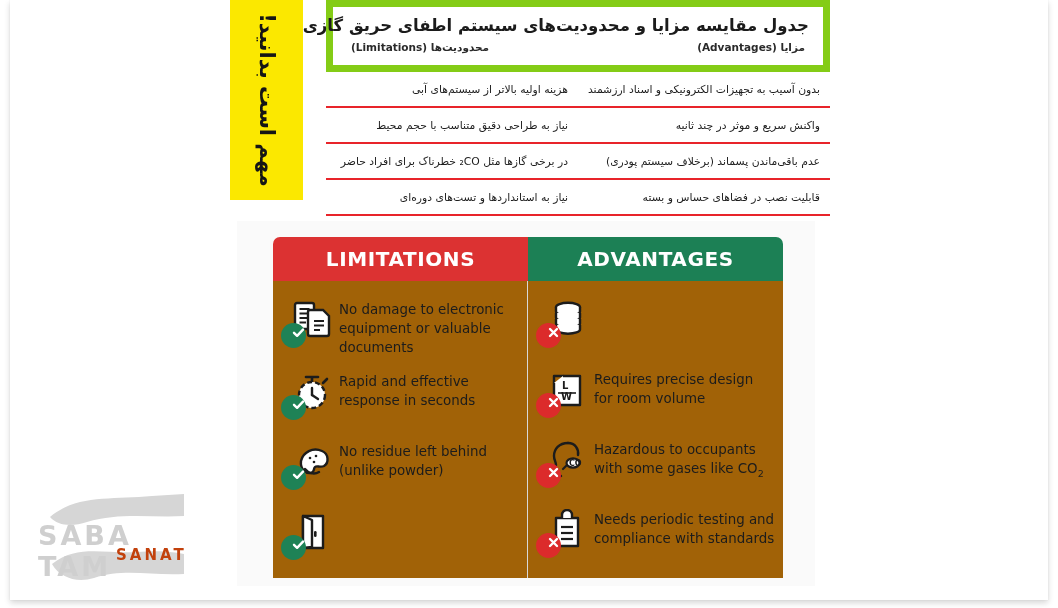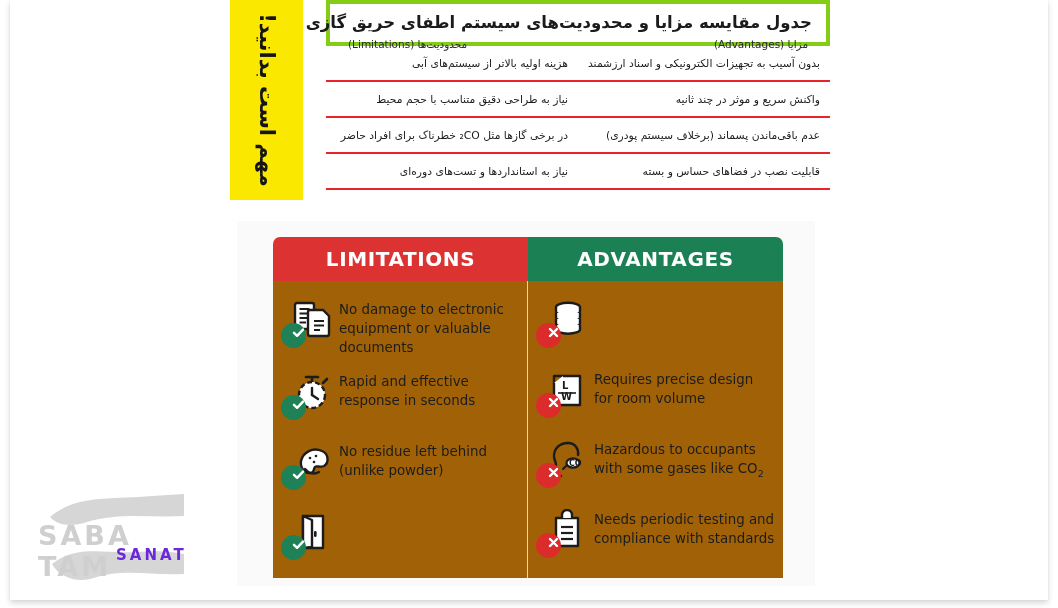--- a/index.html
+++ b/index.html
@@ -58,23 +58,23 @@
 
   #table-wrap {
     position: absolute;
     left: 96px;
     top: 0px;
     width: 504px;
     direction: rtl;
   }
 
   #table-head {
-    border: 4px solid #84cc16;
+    border: 7px solid #84cc16;
     background: #ffffff;
-    height: 46px;
+    height: 72px;
     box-sizing: border-box;
     padding: 6px 14px 4px 14px;
     position: relative;
   }
   #table-head .title {
     text-align: center;
     font-size: 16.5px;
     font-weight: 700;
     color: #1b1b1b;
     line-height: 26px;
@@ -82,21 +82,21 @@
   }
   #table-head .subrow {
     display: flex;
     justify-content: space-between;
     align-items: center;
     margin-top: 2px;
     padding: 0 4px;
   }
   #table-head .subrow span {
     font-size: 10.5px;
-    font-weight: 400;
+    font-weight: 700;
     color: #2a2a2a;
     white-space: nowrap;
   }
 
   .trow {
     display: flex;
     border-bottom: 2.5px solid #E8242A;
     height: 34px;
     align-items: center;
     background: #ffffff;
@@ -217,21 +217,21 @@
     color: #CFCFCF;
     letter-spacing: 3px;
     font-family: "DejaVu Sans", "Liberation Sans", sans-serif;
   }
   #watermark .wsub {
     position: absolute;
     left: 84px;
     top: 64px;
     font-size: 15px;
     font-weight: 700;
-    color: #6d28d9;
+    color: #c2410c;
     letter-spacing: 3px;
   }
 </style>
 </head>
 <body>
 
 <div id="page">
 
   <div id="top-block">
 

